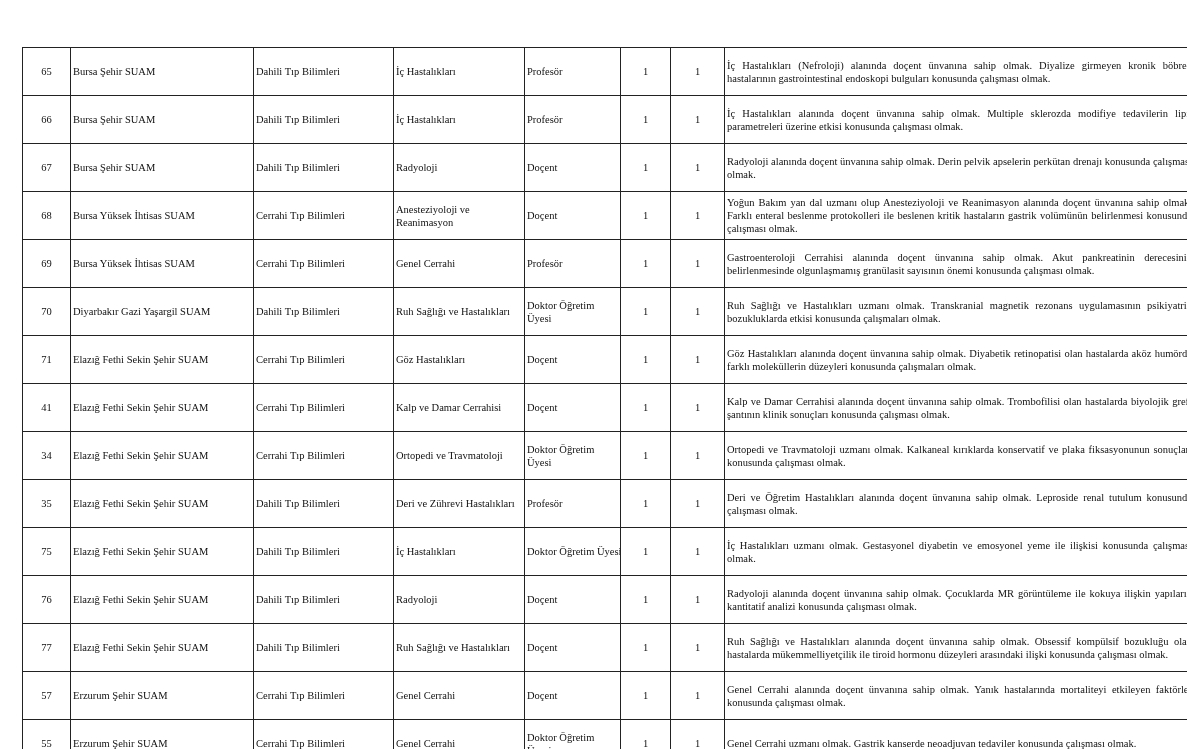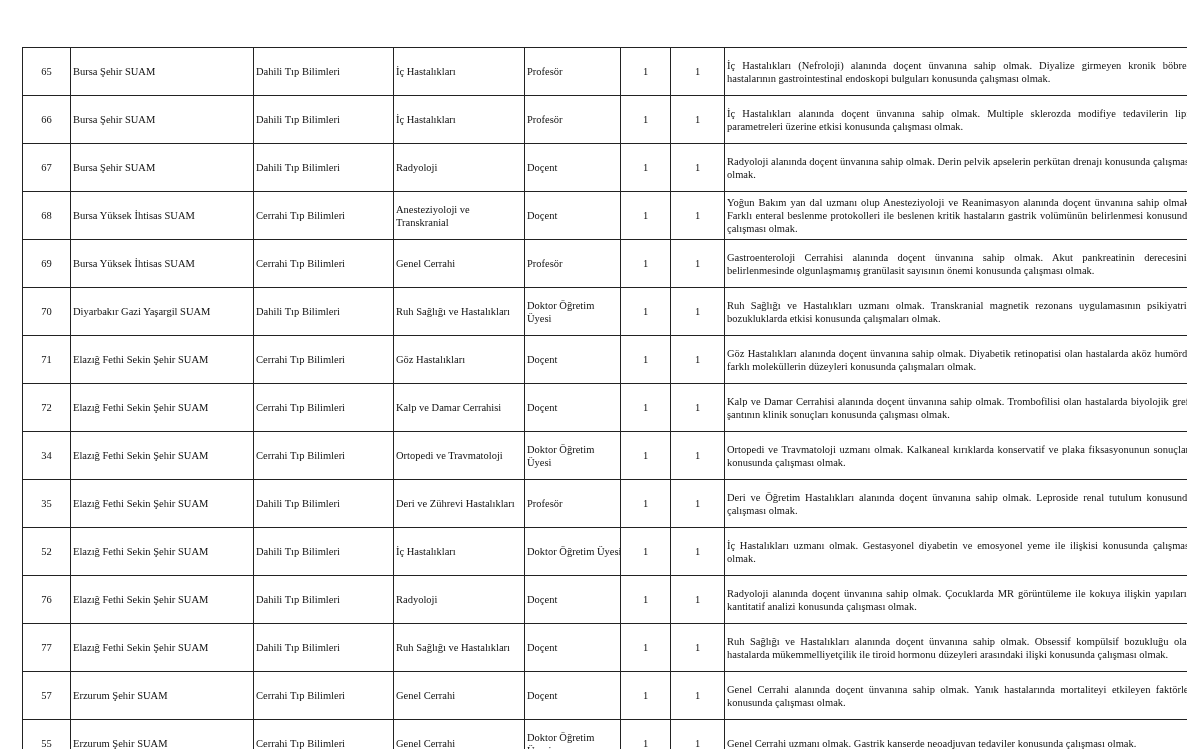--- a/index.html
+++ b/index.html
@@ -78,21 +78,21 @@
     <td class="c-num">1</td>
     <td class="c-desc">
           <span>Radyoloji alanında doçent ünvanına sahip olmak. Derin pelvik apselerin perkütan drenajı konusunda çalışması olmak.</span>
         </td>
   </tr>
 
   <tr>
     <td class="c-no">68</td>
     <td>Bursa Yüksek İhtisas SUAM</td>
     <td>Cerrahi Tıp Bilimleri</td>
-    <td>Anesteziyoloji ve Transkranial</td>
+    <td>Anesteziyoloji ve Reanimasyon</td>
     <td class="c-title">Doçent</td>
     <td class="c-num">1</td>
     <td class="c-num">1</td>
     <td class="c-desc">
           <span>Yoğun Bakım yan dal uzmanı olup Anesteziyoloji ve Reanimasyon alanında doçent ünvanına sahip olmak. Farklı enteral beslenme protokolleri ile beslenen kritik hastaların gastrik volümünün belirlenmesi konusunda çalışması olmak.</span>
         </td>
   </tr>
 
   <tr>
     <td class="c-no">69</td>
@@ -127,21 +127,21 @@
     <td>Göz Hastalıkları</td>
     <td class="c-title">Doçent</td>
     <td class="c-num">1</td>
     <td class="c-num">1</td>
     <td class="c-desc">
           <span>Göz Hastalıkları alanında doçent ünvanına sahip olmak. Diyabetik retinopatisi olan hastalarda aköz humörde farklı moleküllerin düzeyleri konusunda çalışmaları olmak.</span>
         </td>
   </tr>
 
   <tr>
-    <td class="c-no">72</td>
+    <td class="c-no">41</td>
     <td>Elazığ Fethi Sekin Şehir SUAM</td>
     <td>Cerrahi Tıp Bilimleri</td>
     <td>Kalp ve Damar Cerrahisi</td>
     <td class="c-title">Doçent</td>
     <td class="c-num">1</td>
     <td class="c-num">1</td>
     <td class="c-desc">
           <span>Kalp ve Damar Cerrahisi alanında doçent ünvanına sahip olmak. Trombofilisi olan hastalarda biyolojik greft şantının klinik sonuçları konusunda çalışması olmak.</span>
         </td>
   </tr>
@@ -166,21 +166,21 @@
     <td>Deri ve Zührevi Hastalıkları</td>
     <td class="c-title">Profesör</td>
     <td class="c-num">1</td>
     <td class="c-num">1</td>
     <td class="c-desc">
           <span>Deri ve Öğretim Hastalıkları alanında doçent ünvanına sahip olmak. Leproside renal tutulum konusunda çalışması olmak.</span>
         </td>
   </tr>
 
   <tr>
-    <td class="c-no">52</td>
+    <td class="c-no">75</td>
     <td>Elazığ Fethi Sekin Şehir SUAM</td>
     <td>Dahili Tıp Bilimleri</td>
     <td>İç Hastalıkları</td>
     <td class="c-title nowrap">Doktor Öğretim Üyesi</td>
     <td class="c-num">1</td>
     <td class="c-num">1</td>
     <td class="c-desc">
           <span>İç Hastalıkları uzmanı olmak. Gestasyonel diyabetin ve emosyonel yeme ile ilişkisi konusunda çalışması olmak.</span>
         </td>
   </tr>

